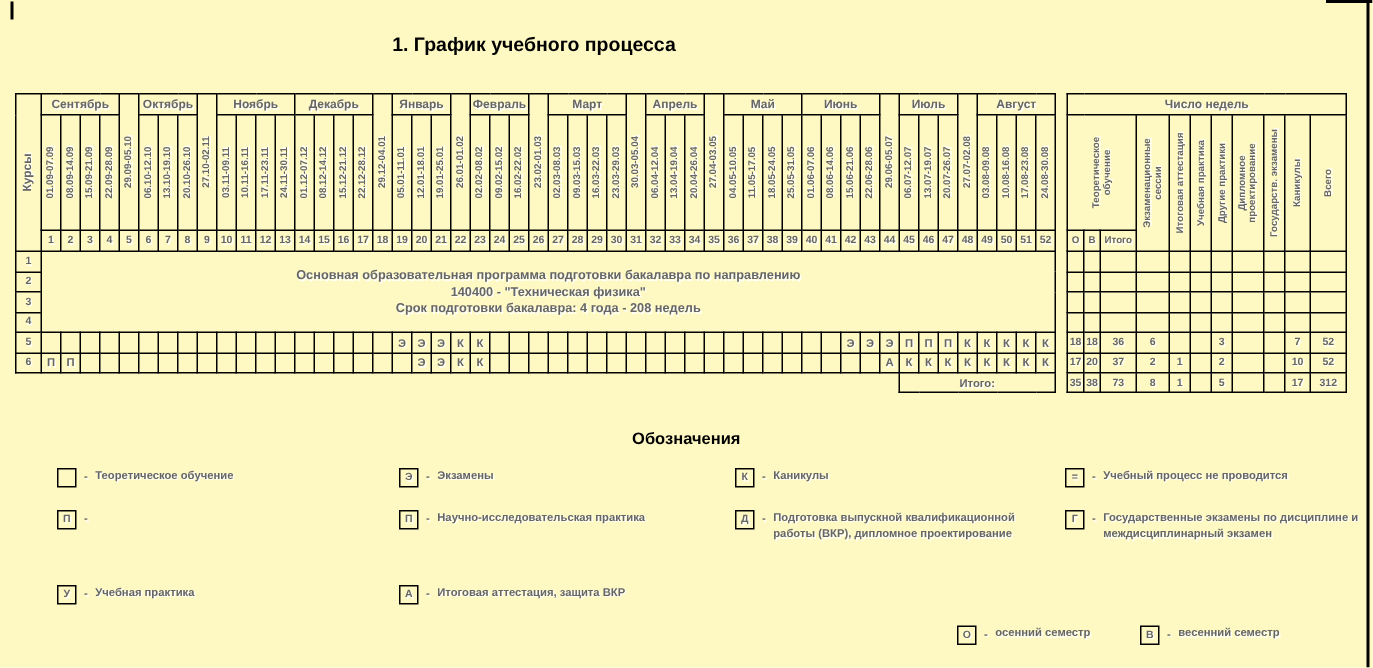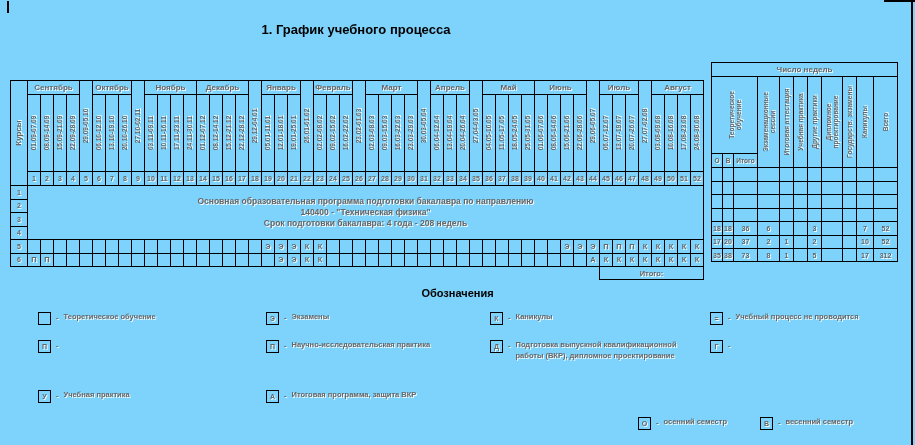--- a/index.html
+++ b/index.html
@@ -10,21 +10,21 @@
   .t1{left:0;top:22px;width:712px;text-align:center;font-weight:700;font-size:13px;color:#000;}
   .t2a{left:722px;top:20px;width:190px;text-align:center;font-weight:700;font-size:12px;color:#000;}
   .t2b{left:702px;top:38px;width:213px;text-align:center;font-weight:700;font-size:10.5px;color:#000;}
   table{border-collapse:collapse;table-layout:fixed;}
   td{padding:0;text-align:center;vertical-align:middle;}
   .bd{border:1px solid #000;}
   .nb{border:none;}
   .vcell{position:relative;}
   .vt{position:absolute;left:50%;top:50%;transform:translate(-50%,-50%) rotate(-90deg);
       text-align:center;line-height:1.12;white-space:normal;}
-  #left-table{left:10px;top:80px;}
+  #left-table{left:10px;top:62px;}
   #right-table{left:711px;top:62px;}
   .mcell{font-size:8px;}
   .wnum{font-size:7px;}
   .rl{font-size:7px;}
   .mark{font-size:7.5px;}
   .nline{font-size:8.5px;line-height:1.3;}
   .itg{font-size:7.5px;}
   .sumtitle{font-size:8px;text-align:center;}
   .subh{font-size:6.5px;}
   .sumv{font-size:7px;}
@@ -39,21 +39,21 @@
   .p4{left:38px;top:340px;}  .p5{left:266px;top:340px;} .p6{left:490px;top:340px;} .p7{left:710px;top:340px;}
   .p8{left:38px;top:390px;}  .p9{left:266px;top:390px;}
   .p10{left:638px;top:417px;} .p11{left:760px;top:417px;}
   .edge-right{left:911px;top:0;width:2px;height:445px;background:#000;}
   .edge-top{left:884px;top:0;width:31px;height:2px;background:#000;}
   .edge-tl{left:7px;top:1px;width:2px;height:12px;background:#000;}
 </style>
 </head>
 <body>
 
-<div id="screen" style="background: #7dd3fc;">
+<div id="screen" style="background: #fef9c3;">
   <div class="abs t1">1. График учебного процесса</div>
 
   <table id="left-table" class="abs">
       <colgroup>
         <col style="width: 17px;">
         <col style="width: 13px;">
         <col style="width: 13px;">
         <col style="width: 13px;">
         <col style="width: 13px;">
         <col style="width: 13px;">
@@ -663,34 +663,35 @@
         <span class="g lsym">Д</span>
       </span>
     <span class="g ldash">-</span>
     <span class="g ltext">Подготовка выпускной квалификационной работы (ВКР), дипломное проектирование</span>
   </div>
   <div class="litem p7">
     <span class="lbox">
         <span class="g lsym">Г</span>
       </span>
     <span class="g ldash">-</span>
+    <span class="g ltext">Государственные экзамены по дисциплине и междисциплинарный экзамен</span>
   </div>
   <div class="litem p8">
     <span class="lbox">
         <span class="g lsym">У</span>
       </span>
     <span class="g ldash">-</span>
     <span class="g ltext">Учебная практика</span>
   </div>
   <div class="litem p9">
     <span class="lbox">
         <span class="g lsym">А</span>
       </span>
     <span class="g ldash">-</span>
-    <span class="g ltext">Итоговая программа, защита ВКР</span>
+    <span class="g ltext">Итоговая аттестация, защита ВКР</span>
   </div>
   <div class="litem p10">
     <span class="lbox">
         <span class="g lsym">О</span>
       </span>
     <span class="g ldash">-</span>
     <span class="g ltext">осенний семестр</span>
   </div>
   <div class="litem p11">
     <span class="lbox">

